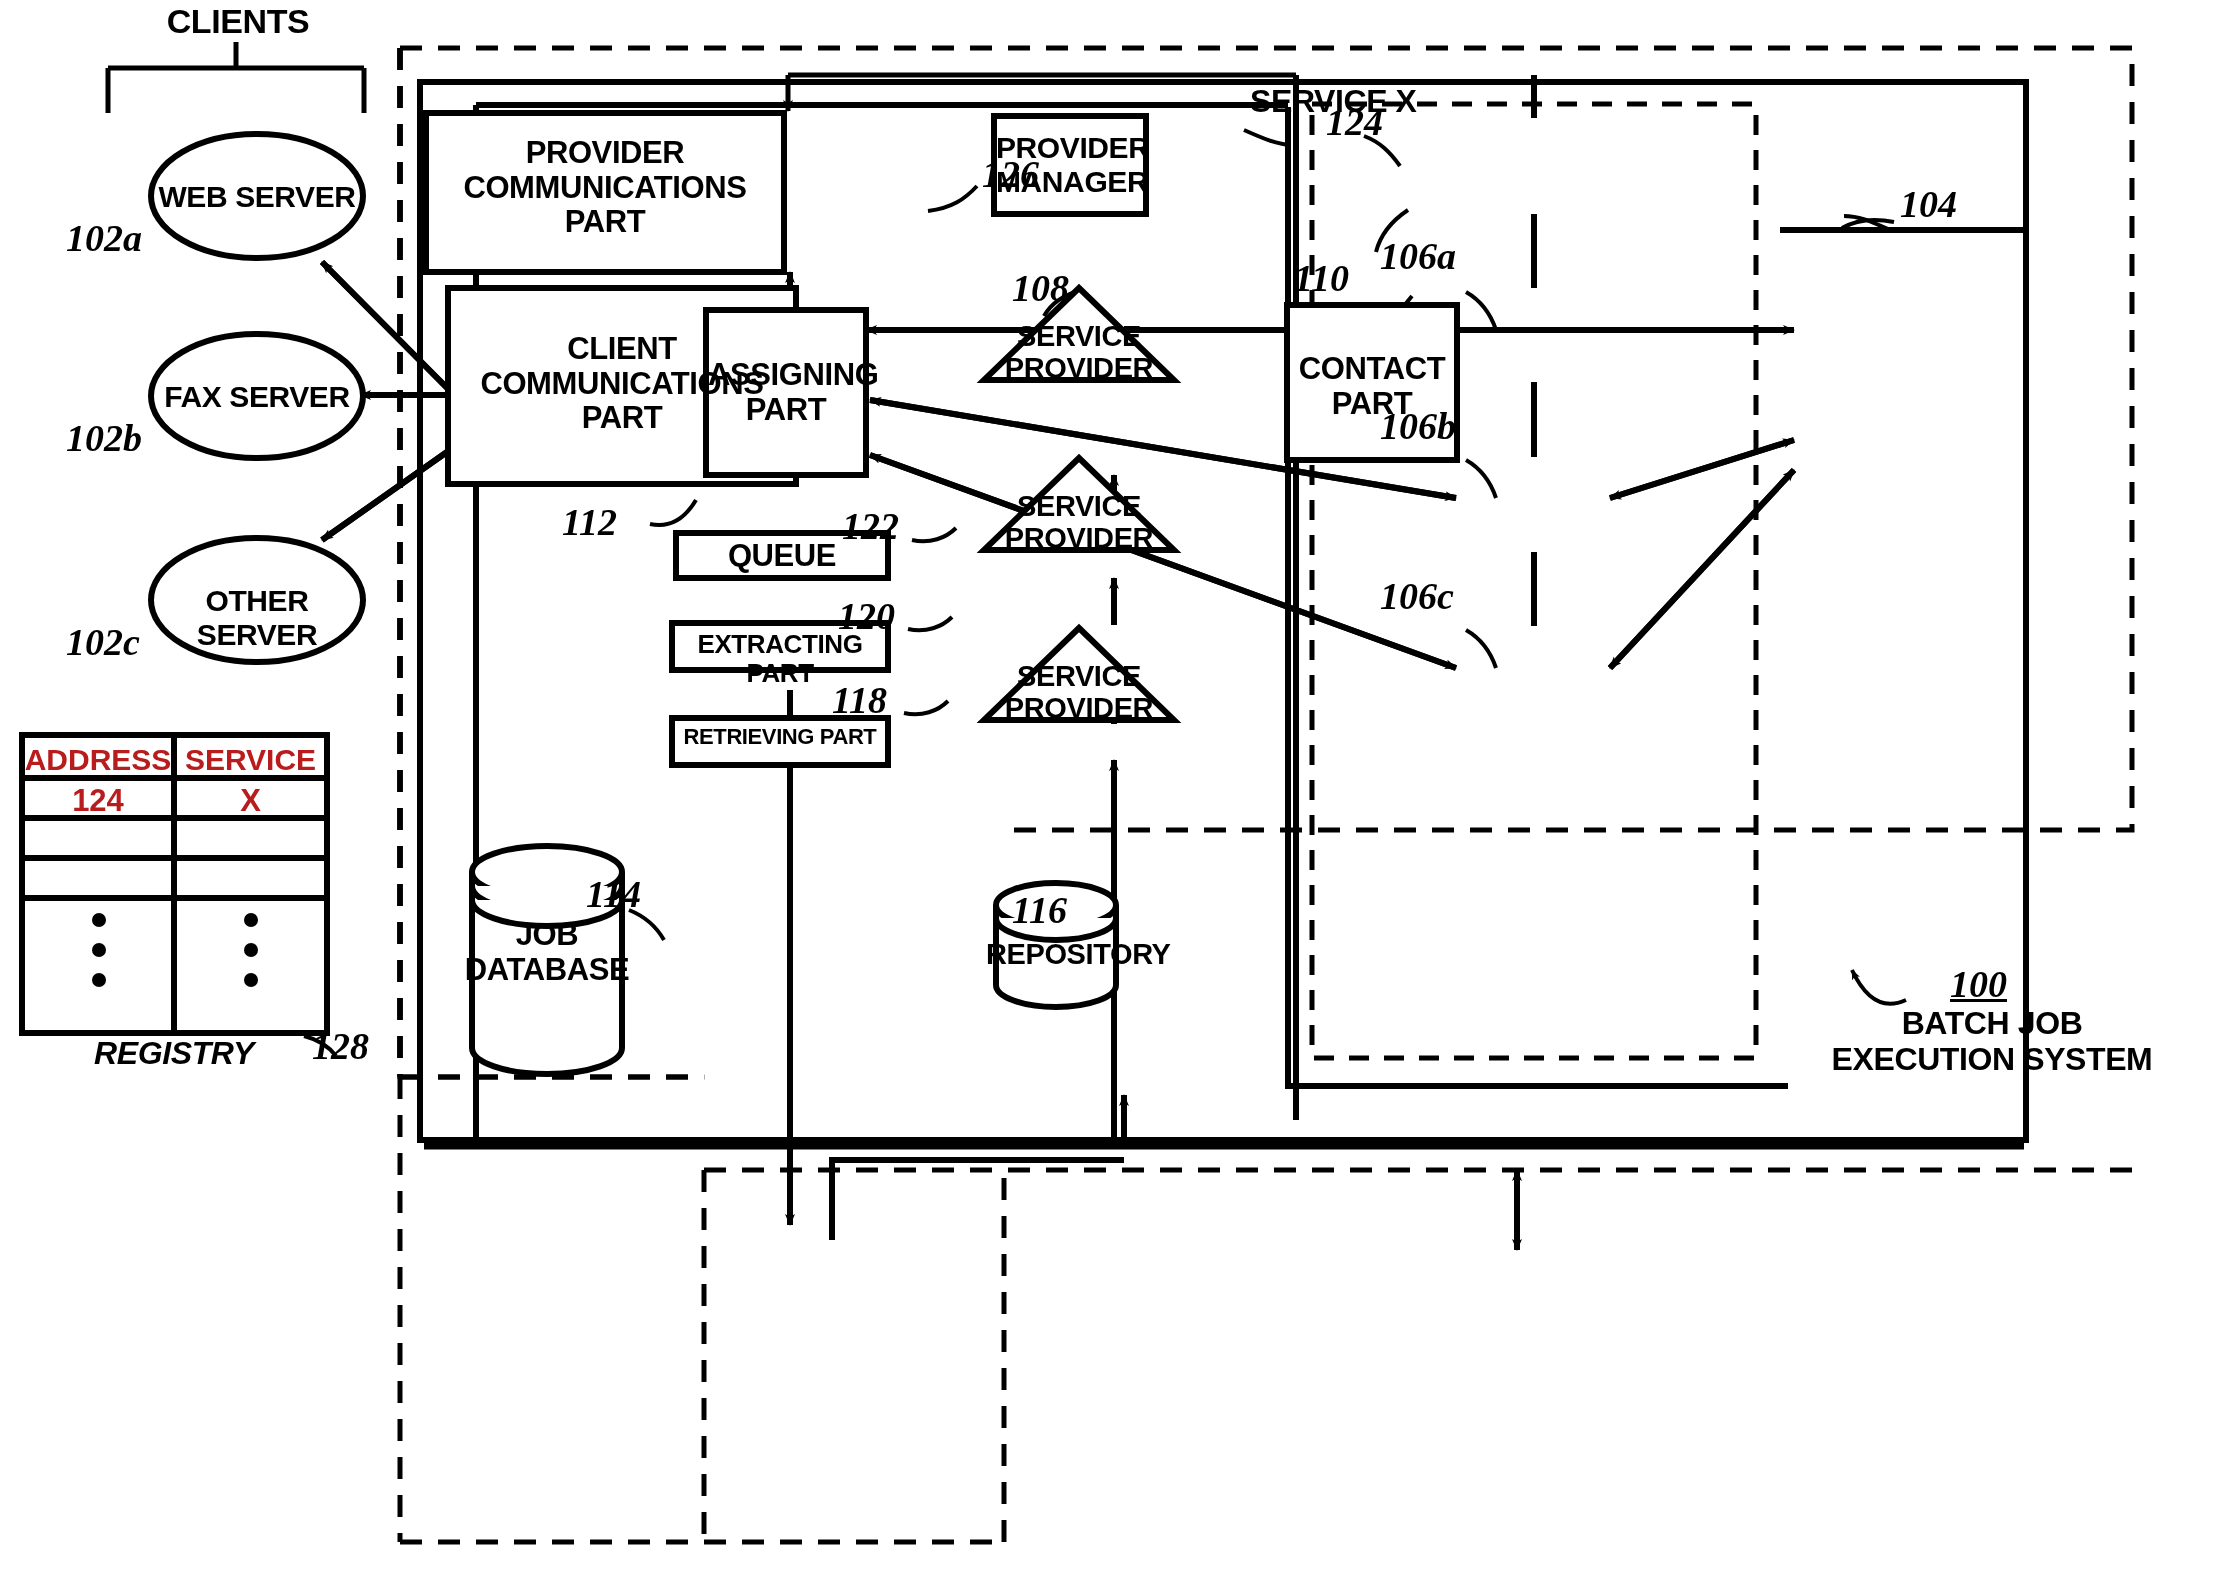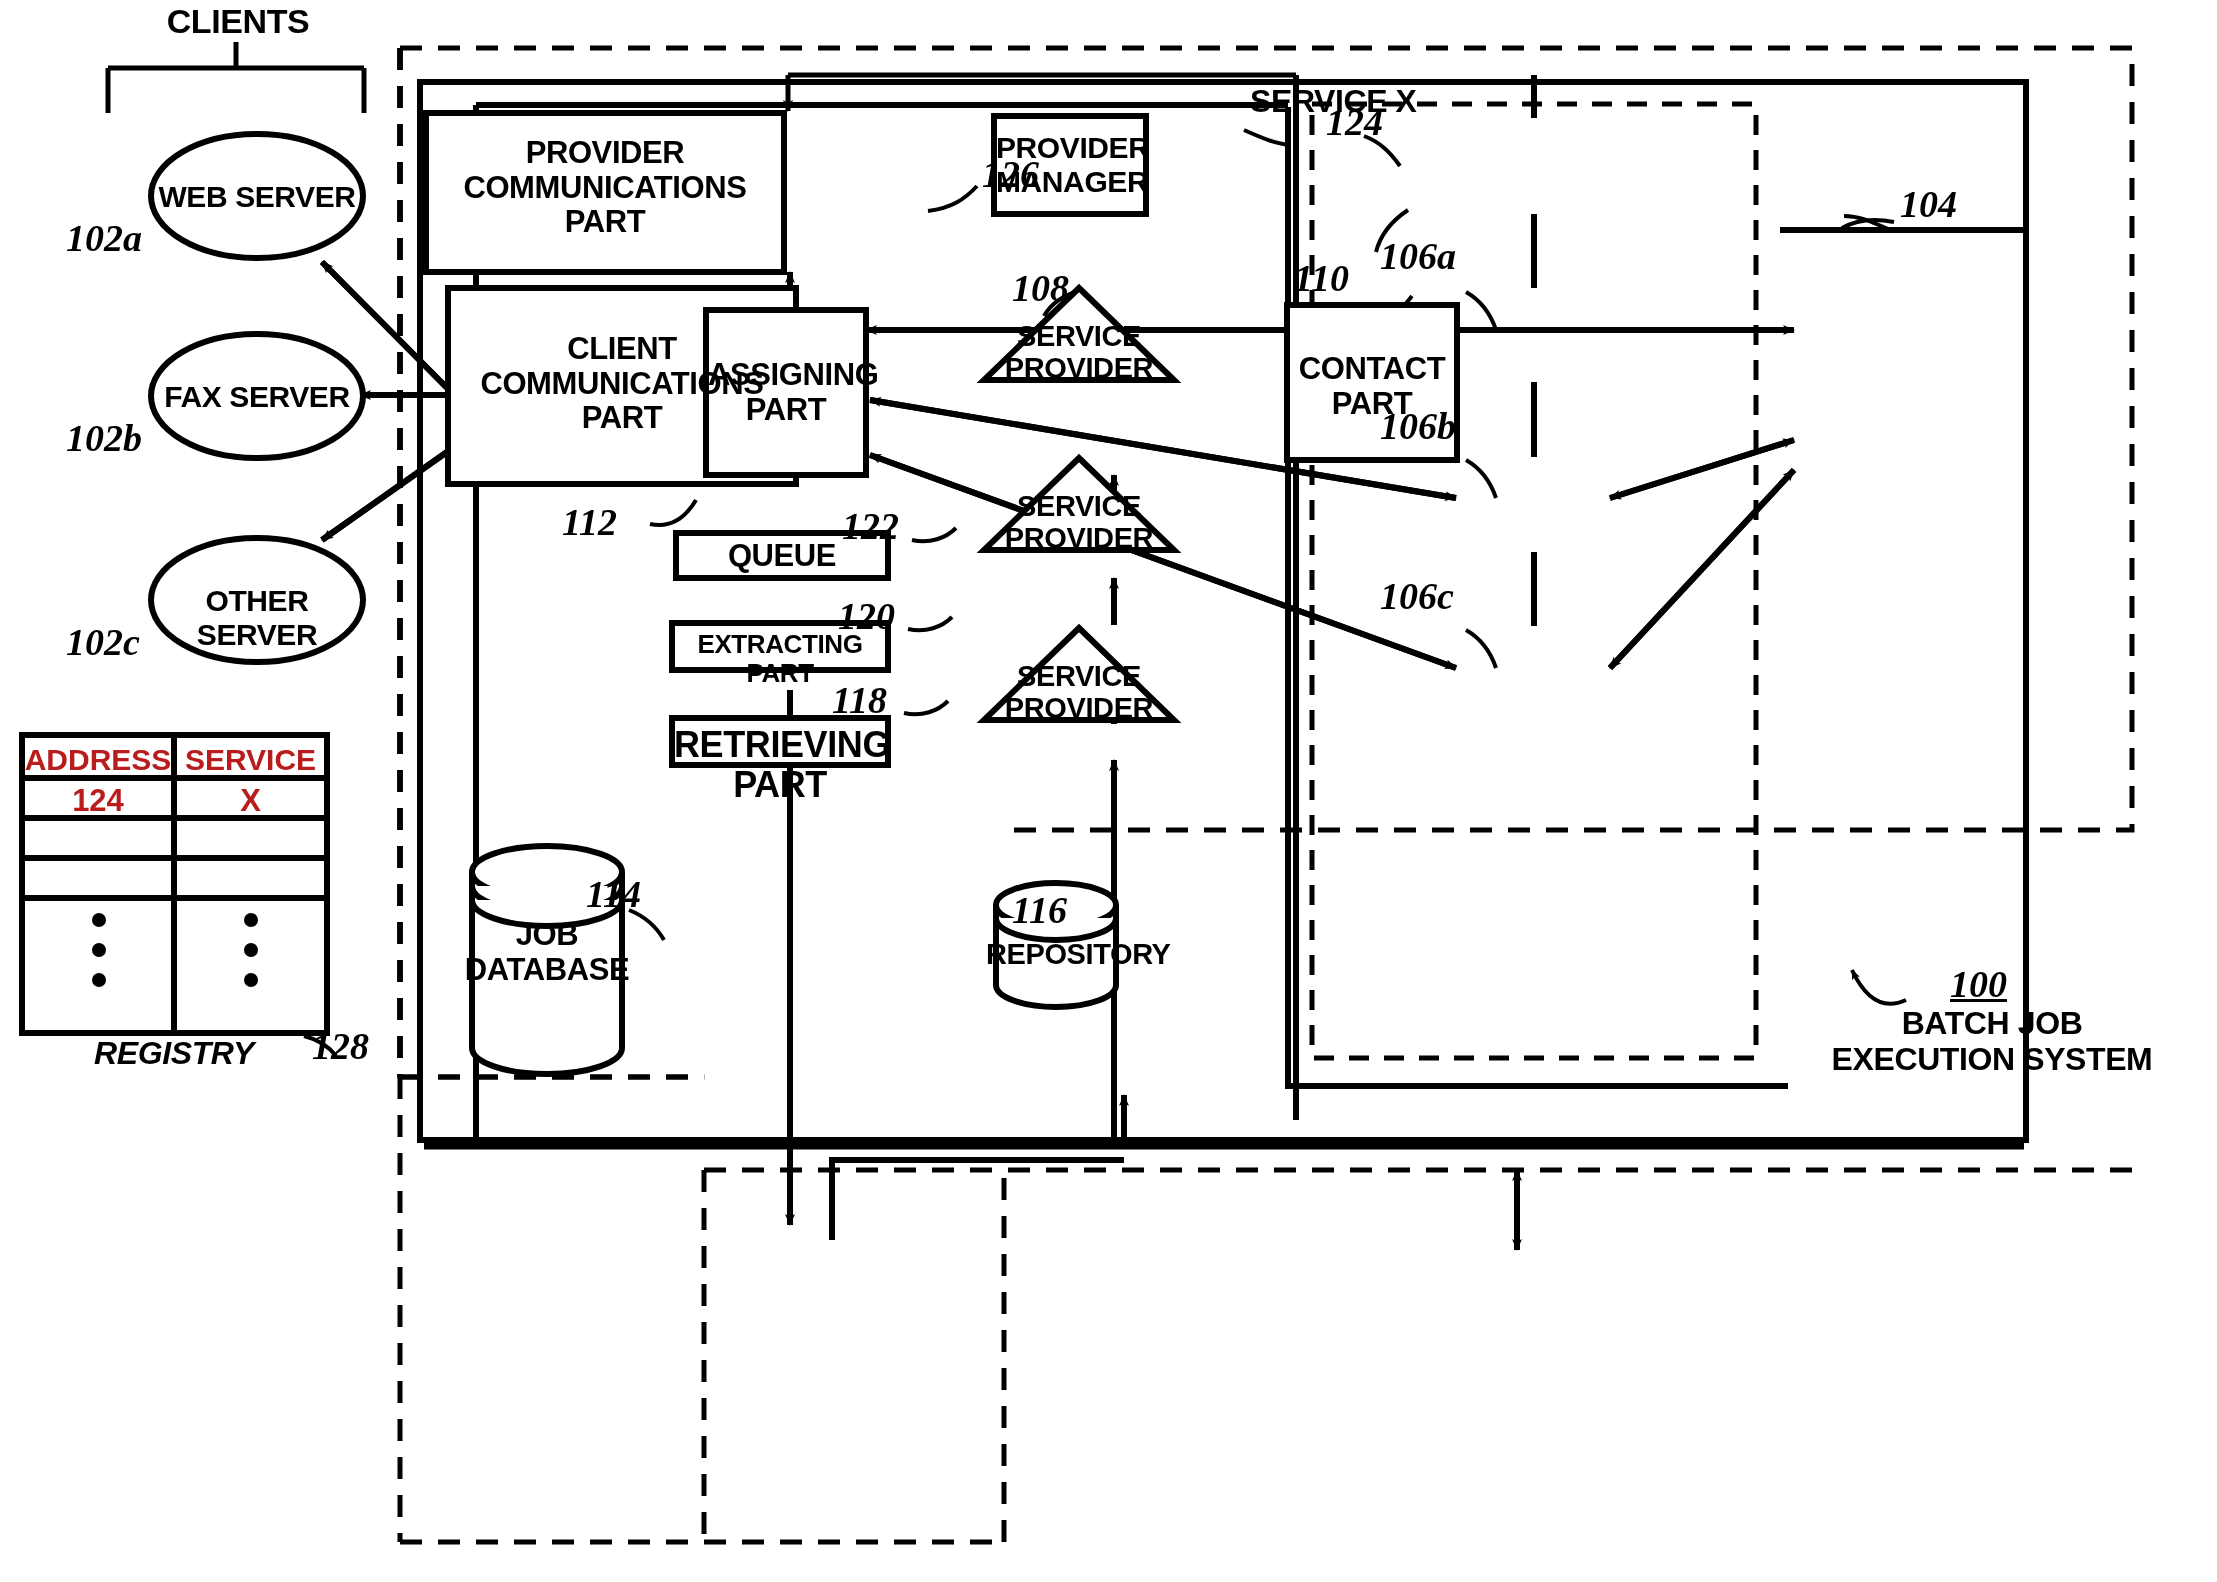--- a/index.html
+++ b/index.html
@@ -350,21 +350,21 @@
     <span>PART</span>
   </div>
   <div class="num" style="left:1008px;top:266px;">108</div>
 
   <div class="lbl" style="left:674px;top:539px;width:208px;font-size:31px;">QUEUE</div>
   <div class="num" style="left:838px;top:504px;">122</div>
 
   <div class="lbl" style="left:670px;top:630px;width:212px;font-size:26px;">EXTRACTING PART</div>
   <div class="num" style="left:834px;top:594px;">120</div>
 
-  <div class="lbl" style="left:670px;top:725px;width:212px;font-size:36px;">RETRIEVING PART</div>
+  <div class="lbl" style="left:670px;top:725px;width:212px;font-size:22px;">RETRIEVING PART</div>
   <div class="num" style="left:828px;top:678px;">118</div>
 
   <div class="lbl" style="left:992px;top:131px;width:148px;font-size:30px;">
     <span>PROVIDER</span><br>
     <span>MANAGER</span>
   </div>
   <div class="num" style="left:1322px;top:100px;">124</div>
 
   <div class="lbl" style="left:990px;top:320px;width:170px;font-size:29px;">
     <span>SERVICE</span><br>

